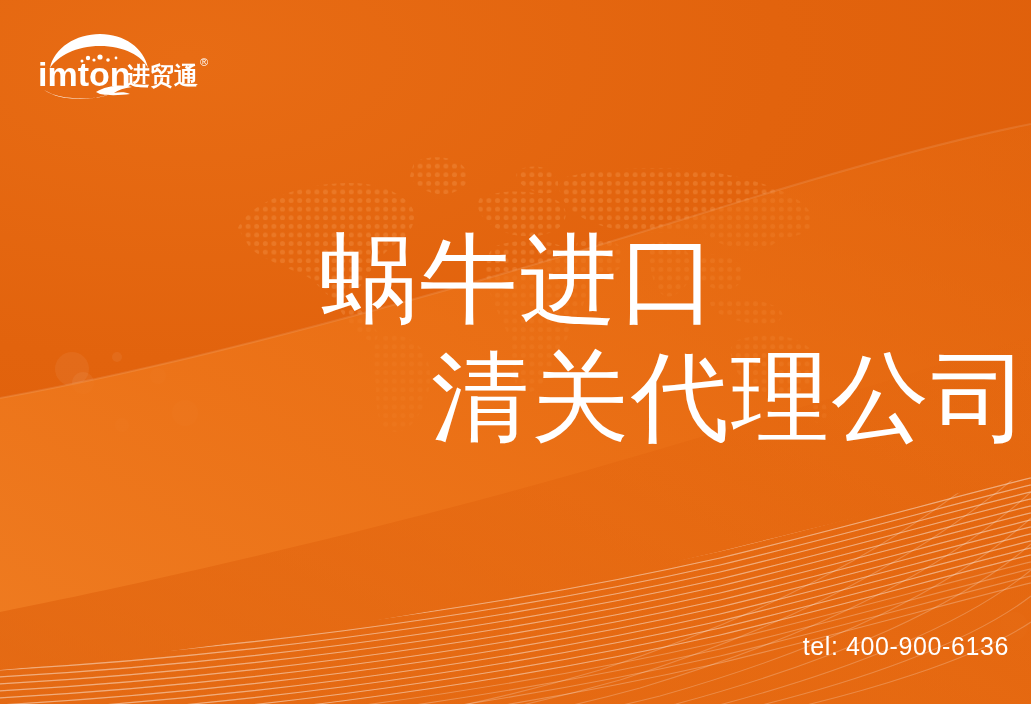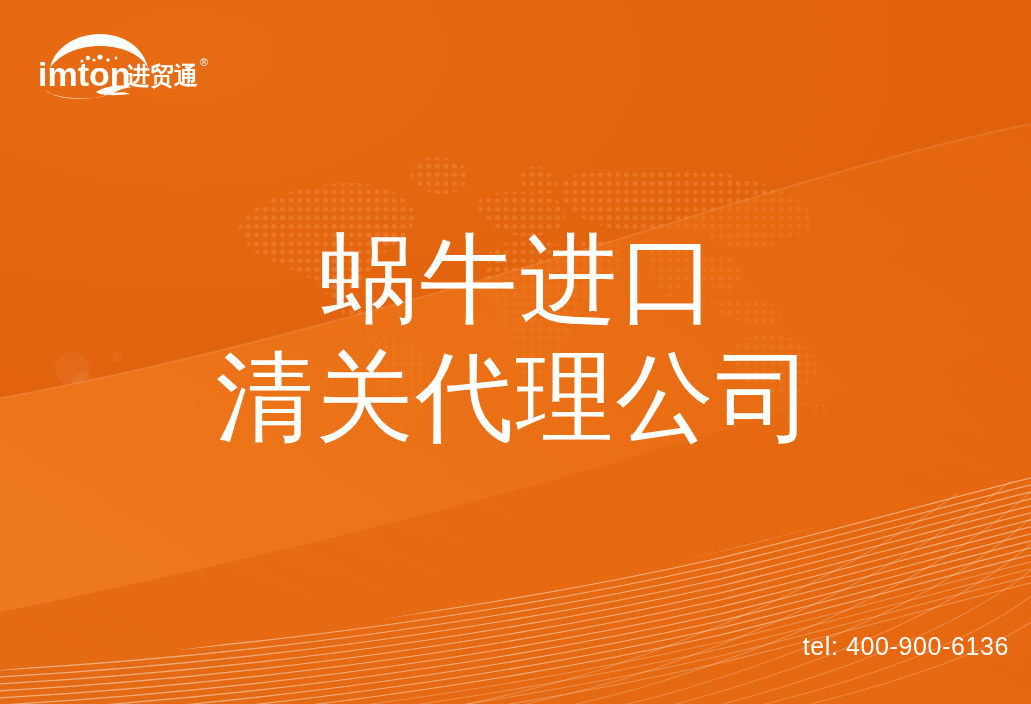--- a/index.html
+++ b/index.html
@@ -89,20 +89,21 @@
     display: block;
     font-size: 98px;
     font-weight: 400;
     padding-left: 8px;
   }
   .headline .l2 {
     display: block;
     font-size: 98px;
     font-weight: 400;
     margin-top: 20px;
+    text-align: right;
   }
 
   
   .tel {
     position: absolute;
     right: 22px;
     top: 632px;
     color: #ffffff;
     font-size: 25px;
     letter-spacing: 0.6px;

